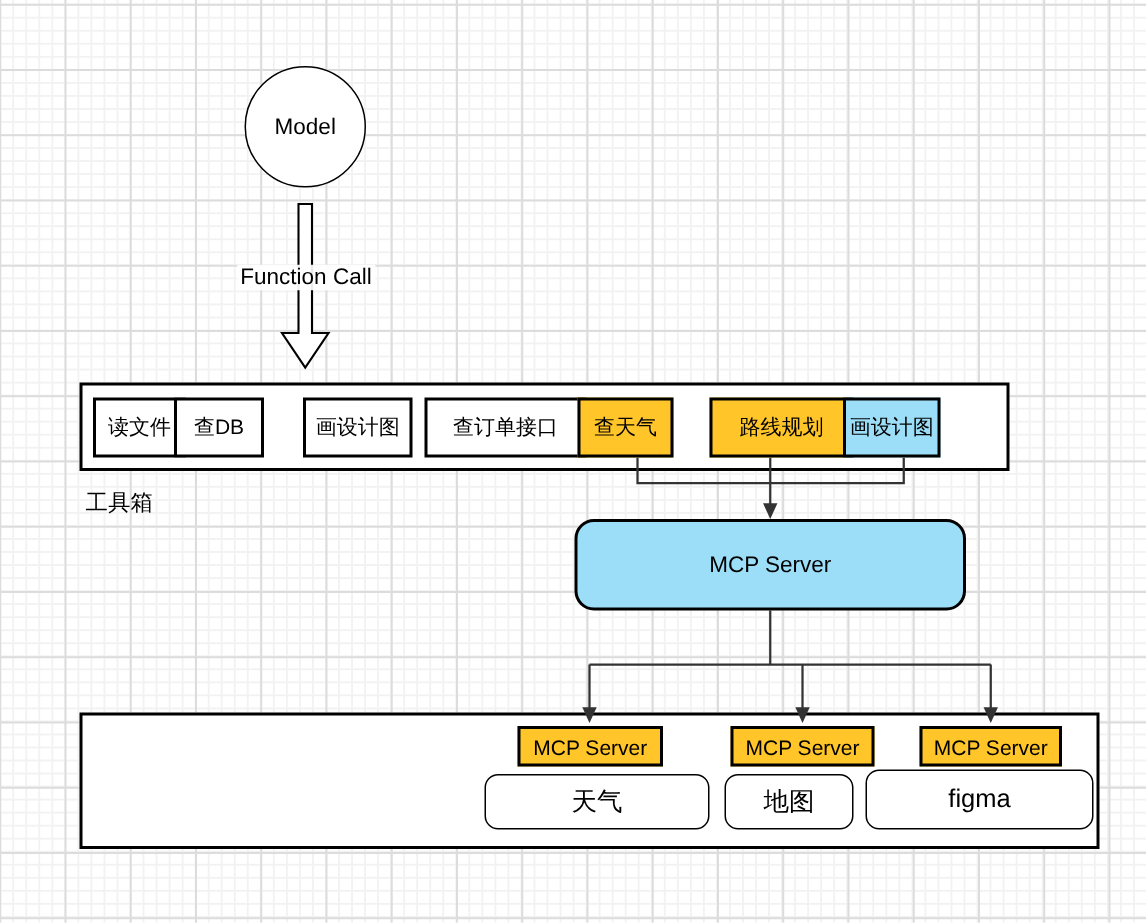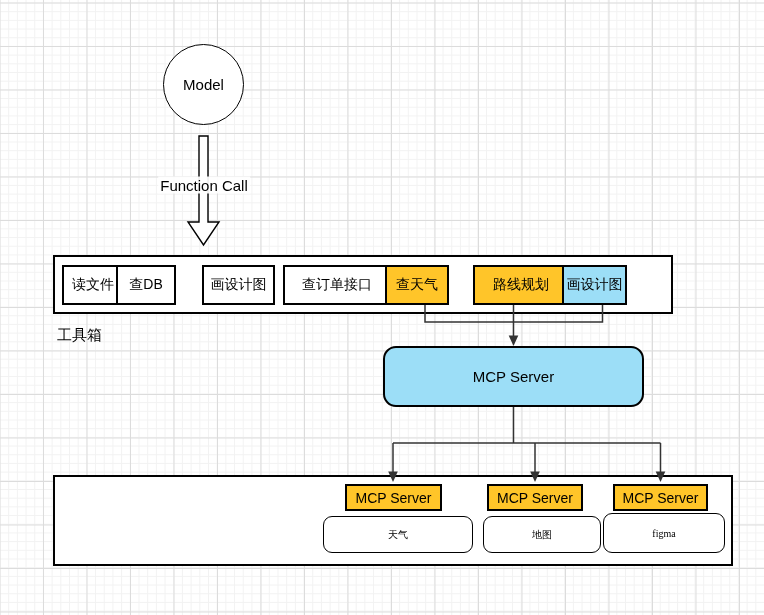--- a/index.html
+++ b/index.html
@@ -43,24 +43,24 @@
   #tool-5{left:473px;width:96px;background:var(--orange,#FFC529);}
   #tool-6{left:562px;width:65px;background:var(--blue,#9CDEF7);}
   #toolbox-label{left:57px;top:326px;font-size:15px;color:#000;z-index:3;}
 
   
   #mcp-client{left:383px;top:346px;width:261px;height:61px;border:2px solid #000;
     border-radius:13px;background:var(--blue,#9CDEF7);font-size:15px;z-index:3;}
 
   
   #servers-container{left:53px;top:475px;width:680px;height:91px;border:2px solid #000;background:#fff;z-index:1;}
-  .service-box{border:1.5px solid #000;border-radius:9px;background:#fff;font-size:10px;z-index:3;font-family:Liberation Serif, serif;}
+  .service-box{border:1.5px solid #000;border-radius:9px;background:#fff;font-size:17px;z-index:3;}
   #service-0{left:323px;top:516px;width:150px;height:37px;}
-  #service-1{left:483px;top:516px;width:118px;height:37px;}
-  #service-2{left:603px;top:513px;width:122px;height:40px;}
+  #service-1{left:483px;top:516px;width:86px;height:37px;}
+  #service-2{left:577px;top:513px;width:152px;height:40px;}
   .server-box{top:484px;height:27px;border:2px solid #000;background:var(--orange,#FFC529);
     font-size:14px;z-index:4;}
   #server-0{left:345px;width:97px;}
   #server-1{left:487px;width:96px;}
   #server-2{left:613px;width:95px;}
 </style>
 </head>
 <body>
 
 <div id="canvas">

